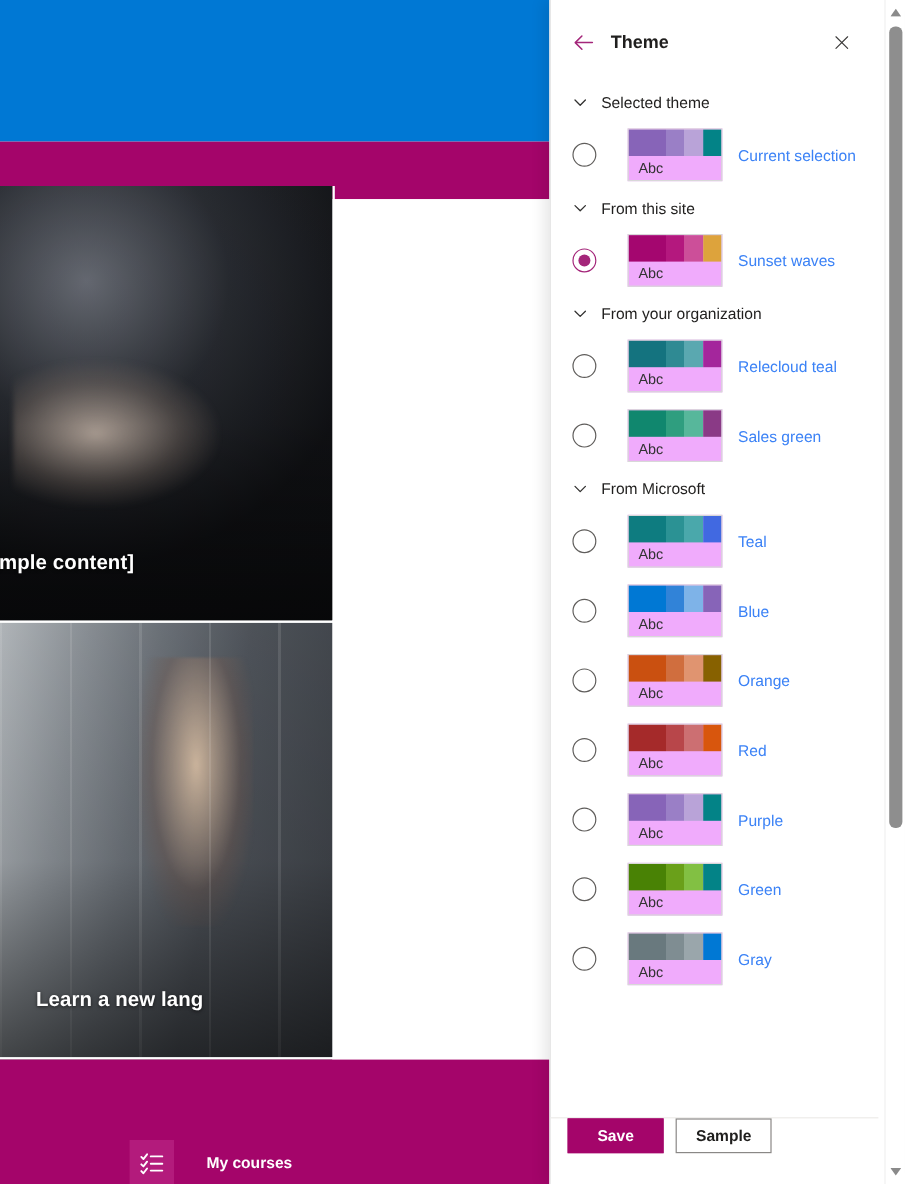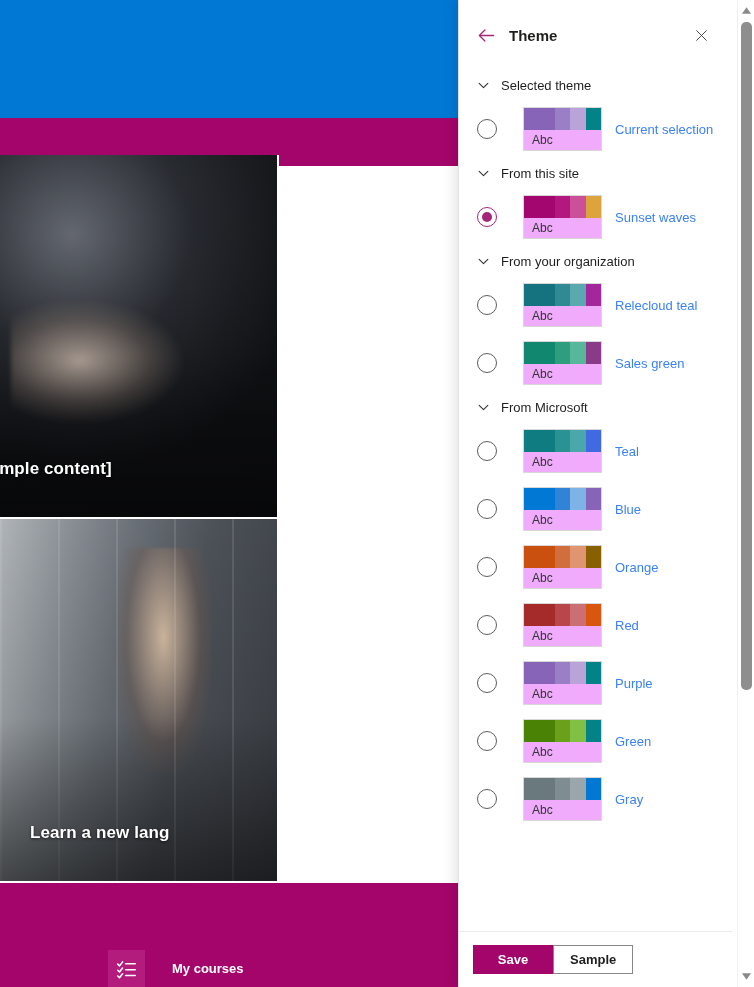--- a/index.html
+++ b/index.html
@@ -198,22 +198,23 @@
   .theme-name {
     margin-left: 13px;
     font-size: 13px; color: #3b82f6;
     white-space: nowrap;
   }
 
   .panel-footer {
     flex: 0 0 auto;
     height: 56px;
     border-top: 1px solid #edebe9;
-    display: flex; align-items: center;
+    display: flex; 
     padding-left: 14px;
+    gap: 10px;
     background: #ffffff;
     margin-right: 22px;
   }
   .btn {
     height: 29px; min-width: 80px;
     font-size: 13px; font-weight: bold;
     border: 1px solid transparent;
     cursor: pointer;
     padding: 0 16px;
     font-family: "Liberation Sans", sans-serif;

